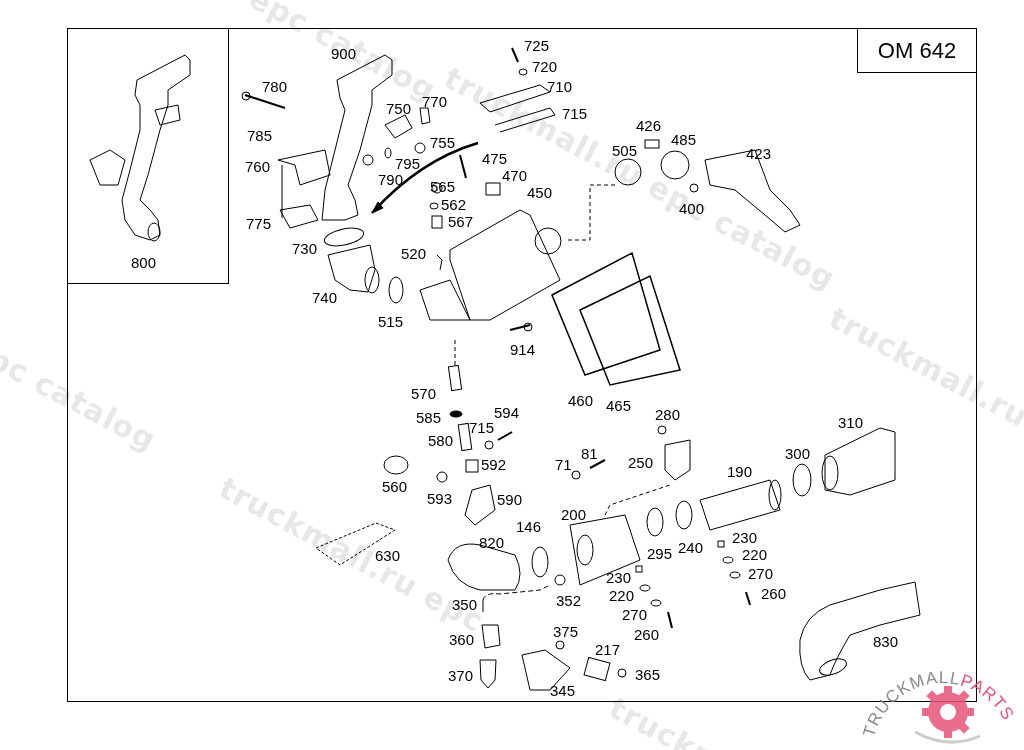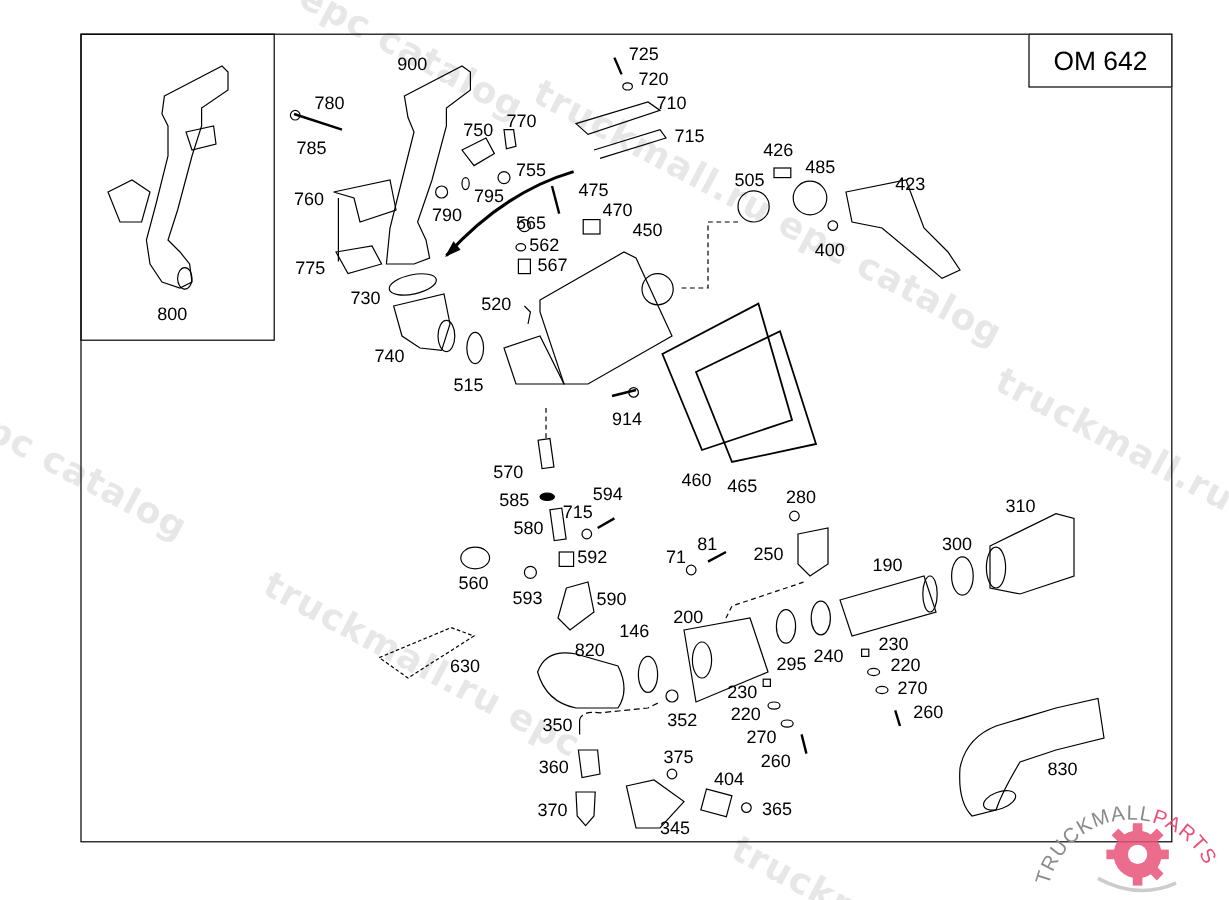--- a/index.html
+++ b/index.html
@@ -158,25 +158,25 @@
 </svg>
 
 <div class="callout" style="left:524px;top:38px">725</div>
 <div class="callout" style="left:532px;top:59px">720</div>
 <div class="callout" style="left:547px;top:79px">710</div>
 <div class="callout" style="left:562px;top:106px">715</div>
 <div class="callout" style="left:331px;top:46px">900</div>
 <div class="callout" style="left:262px;top:79px">780</div>
 <div class="callout" style="left:386px;top:101px">750</div>
 <div class="callout" style="left:422px;top:94px">770</div>
-<div class="callout" style="left:247px;top:116px">785</div>
+<div class="callout" style="left:247px;top:128px">785</div>
 <div class="callout" style="left:430px;top:135px">755</div>
 <div class="callout" style="left:245px;top:159px">760</div>
 <div class="callout" style="left:395px;top:156px">795</div>
-<div class="callout" style="left:360px;top:172px">790</div>
+<div class="callout" style="left:378px;top:172px">790</div>
 <div class="callout" style="left:246px;top:216px">775</div>
 <div class="callout" style="left:292px;top:241px">730</div>
 <div class="callout" style="left:312px;top:290px">740</div>
 <div class="callout" style="left:378px;top:314px">515</div>
 <div class="callout" style="left:401px;top:246px">520</div>
 <div class="callout" style="left:430px;top:179px">565</div>
 <div class="callout" style="left:441px;top:197px">562</div>
 <div class="callout" style="left:448px;top:214px">567</div>
 <div class="callout" style="left:482px;top:151px">475</div>
 <div class="callout" style="left:502px;top:168px">470</div>
@@ -216,21 +216,21 @@
 <div class="callout" style="left:622px;top:607px">270</div>
 <div class="callout" style="left:634px;top:627px">260</div>
 <div class="callout" style="left:732px;top:530px">230</div>
 <div class="callout" style="left:742px;top:547px">220</div>
 <div class="callout" style="left:748px;top:566px">270</div>
 <div class="callout" style="left:761px;top:586px">260</div>
 <div class="callout" style="left:452px;top:597px">350</div>
 <div class="callout" style="left:556px;top:593px">352</div>
 <div class="callout" style="left:449px;top:632px">360</div>
 <div class="callout" style="left:553px;top:624px">375</div>
-<div class="callout" style="left:595px;top:642px">404</div>
+<div class="callout" style="left:595px;top:642px">217</div>
 <div class="callout" style="left:448px;top:668px">370</div>
 <div class="callout" style="left:635px;top:667px">365</div>
 <div class="callout" style="left:550px;top:683px">345</div>
 <div class="callout" style="left:873px;top:634px">830</div>
 <div class="callout" style="left:131px;top:255px">800</div>
 
 <svg id="logo" viewBox="0 0 164 110">
   <defs>
     <path id="logoArc" d="M14 98 A70 70 0 0 1 150 95"></path>
   </defs>

